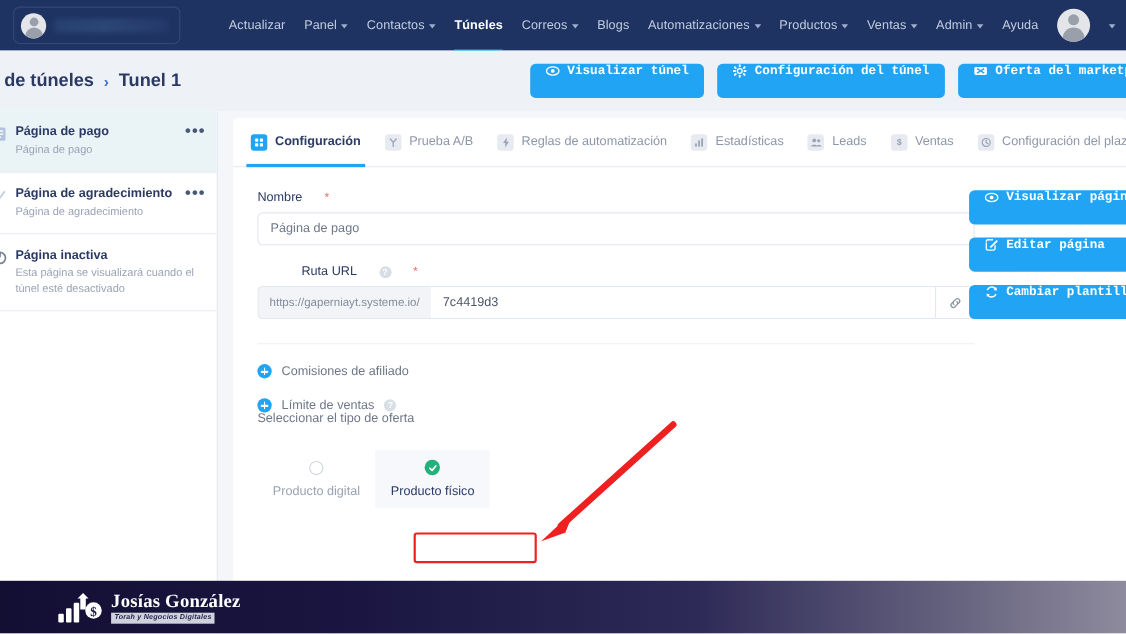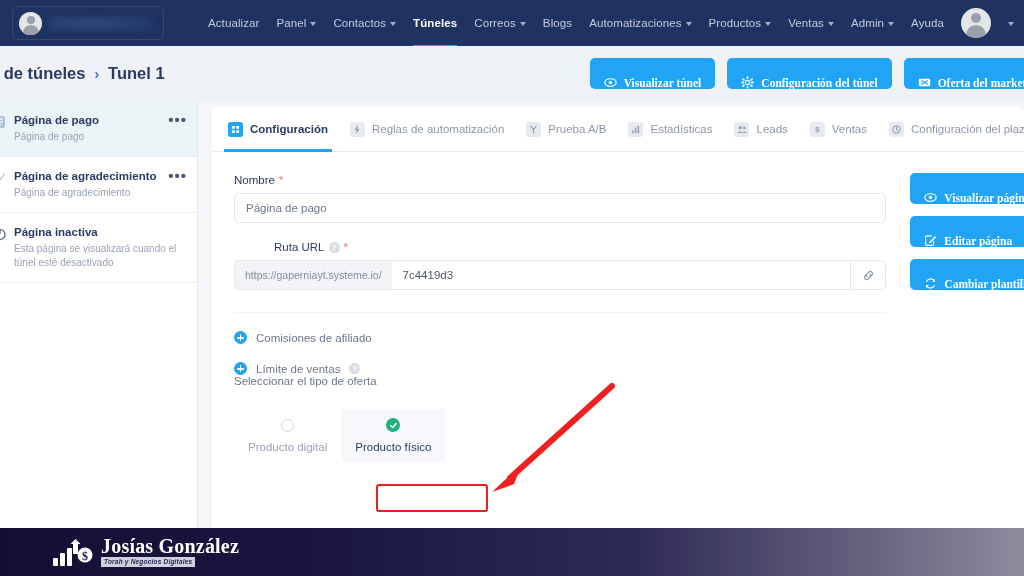--- a/index.html
+++ b/index.html
@@ -88,22 +88,22 @@
   .crumb-root { font-size: 16.5px; font-weight: bold; color: #2b3a63; white-space: nowrap; }
   .crumb-sep { font-size: 14px; color: #3c6fd0; font-weight: bold; }
   .crumb-cur { font-size: 16.5px; font-weight: bold; color: #2b3a63; white-space: nowrap; }
   .crumb-actions {
     margin-left: auto; display: flex; align-items: center; gap: 12px;
     padding-right: 0; margin-right: -26px;
   }
   .btn-blue {
     background: #20a4f3; color: #fff; border: none; border-radius: 5px;
     height: 31px; padding: 0 14px; font-size: 11.5px; font-weight: bold;
-    display: flex; align-items: flex-end; gap: 7px; white-space: nowrap;
-    font-family: Liberation Serif, serif; cursor: pointer;
+    display: flex; align-items: flex-start; gap: 7px; white-space: nowrap;
+    font-family: Liberation Mono, monospace; cursor: pointer;
   }
   .btn-blue svg { flex: 0 0 auto; }
 
   
   .sidebar {
     position: absolute; top: 101px; left: 0; width: 198px; height: 475px;
     background: #ffffff; border-right: 1px solid #e2e7ef;
   }
   .side-item {
     position: relative; padding: 12px 10px 12px 12px;
@@ -146,21 +146,21 @@
   }
   .tabico {
     width: 15px; height: 15px; border-radius: 3px; background: #e7eaf0;
     display: flex; align-items: center; justify-content: center; flex: 0 0 auto;
   }
   .tab.active .tabico { background: #20a4f3; }
 
   .form { padding: 22px 0 0 22px; position: relative; }
   .flabel {
     font-size: 11.5px; color: #2b3a63; margin-bottom: 7px;
-    display: flex; align-items: center; gap: 4px;
+    display: flex; align-items: center; gap: 20px;
   }
   .req { color: #f06a6a; font-size: 11px; }
   .help-ico {
     width: 11px; height: 11px; border-radius: 50%; background: #d8dde6;
     color: #fff; font-size: 8px; font-weight: bold;
     display: inline-flex; align-items: center; justify-content: center;
   }
   .finput {
     width: 652px; height: 30px; border: 1px solid #e3e7ee; border-radius: 5px;
     font-size: 11.5px; color: #6e7788; padding: 0 11px; background: #fff;
@@ -230,21 +230,21 @@
   
   .wm-bar {
     position: absolute; left: 0; bottom: 0; width: 1024px; height: 48px;
     background: linear-gradient(90deg,#130f33 0%,#191540 30%,#2e2a57 62%,#6e6b85 88%,#8e8b9e 100%);
     z-index: 30; display: flex; align-items: center;
   }
   .wm-logo { display: flex; align-items: center; gap: 7px; margin-left: 52px; }
   .wm-text { display: flex; flex-direction: column; }
   .wm-name {
     font-family: "Liberation Serif", serif; font-weight: bold;
-    font-size: 20px; color: #ffffff; line-height: 17px; letter-spacing: .2px;
+    font-size: 17px; color: #ffffff; line-height: 17px; letter-spacing: .2px;
   }
   .wm-tag {
     font-size: 6.5px; color: #2a2550; background: #cfd2dd;
     padding: 1.5px 3px; margin-top: 2px; letter-spacing: .2px;
     font-style: italic; font-weight: bold; align-self: flex-start;
   }
 </style>
 </head>
 <body>
 <div id="root">
@@ -393,33 +393,33 @@
                   <rect x="5.8" y="1" width="3.2" height="3.2" rx=".6"></rect>
                   <rect x="1" y="5.8" width="3.2" height="3.2" rx=".6"></rect>
                   <rect x="5.8" y="5.8" width="3.2" height="3.2" rx=".6"></rect>
                 </g>
               </svg>
         </span>
         <span>Configuración</span>
       </div>
       <div class="tab">
         <span class="tabico">
+          <svg width="9" height="9" viewBox="0 0 10 10">
+                <path d="M5 9 V5 M5 5 L2 1.5 M5 5 L8 1.5" stroke="#9aa3b4" stroke-width="1.3" fill="none" stroke-linecap="round"></path>
+              </svg>
+        </span>
+        <span>Prueba A/B</span>
+      </div>
+      <div class="tab">
+        <span class="tabico">
           <svg width="8" height="9" viewBox="0 0 8 10">
                 <path d="M5 0 L1 5.6 H3.4 L3 10 L7 4.4 H4.6 Z" fill="#9aa3b4"></path>
               </svg>
         </span>
         <span>Reglas de automatización</span>
-      </div>
-      <div class="tab">
-        <span class="tabico">
-          <svg width="9" height="9" viewBox="0 0 10 10">
-                <path d="M5 9 V5 M5 5 L2 1.5 M5 5 L8 1.5" stroke="#9aa3b4" stroke-width="1.3" fill="none" stroke-linecap="round"></path>
-              </svg>
-        </span>
-        <span>Prueba A/B</span>
       </div>
       <div class="tab">
         <span class="tabico">
           <svg width="9" height="9" viewBox="0 0 10 10">
                 <g fill="#9aa3b4">
                   <rect x="1" y="6" width="1.8" height="3.2"></rect>
                   <rect x="4.1" y="3" width="1.8" height="6.2"></rect>
                   <rect x="7.2" y="1" width="1.8" height="8.2"></rect>
                 </g>
               </svg>

